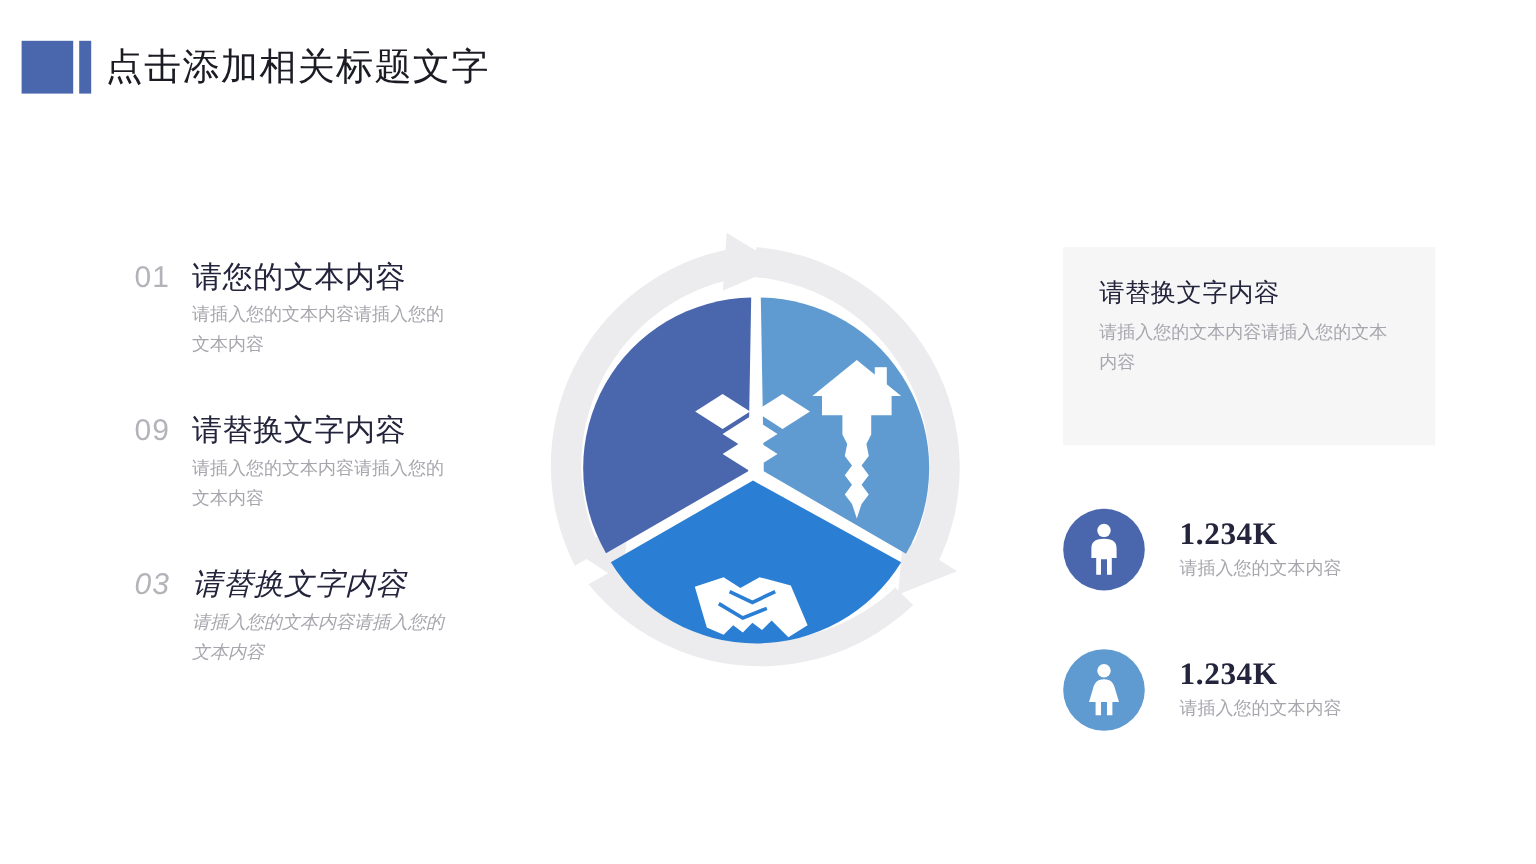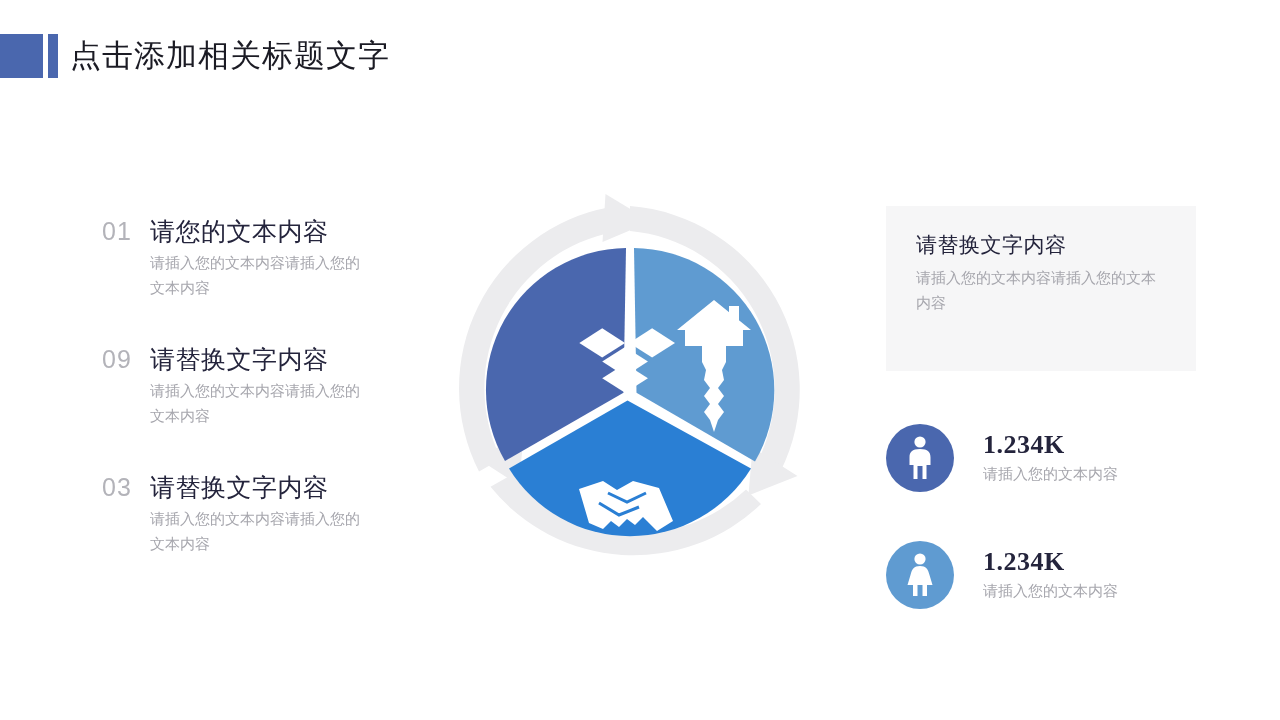--- a/index.html
+++ b/index.html
@@ -12,21 +12,21 @@
     height: 720px;
     position: relative;
     overflow: hidden;
     font-family: "Liberation Sans", "DejaVu Sans", sans-serif;
     -webkit-font-smoothing: antialiased;
   }
 
   
   #slide-title-bar {
     position: absolute;
-    left: 0;
+    left: 18px;
     top: 34px;
     height: 44px;
     display: flex;
     align-items: flex-start;
   }
   .title-block-wide {
     width: 43px;
     height: 44px;
     background: #4a67ae;
   }
@@ -41,30 +41,30 @@
     font-size: 31px;
     color: #1b1b24;
     letter-spacing: 1px;
     line-height: 44px;
     white-space: nowrap;
   }
 
   
   #left-list {
     position: absolute;
-    left: 102px;
+    left: 112px;
     top: 214px;
     width: 300px;
   }
   .list-item {
     display: flex;
     align-items: flex-start;
     margin-bottom: 42px;
   }
-  .list-item:last-child { margin-bottom: 12px; }
+  .list-item:last-child { margin-bottom: 12px; font-style: italic; }
   .item-number {
     font-size: 25px;
     color: #b3b3b9;
     width: 48px;
     flex: 0 0 48px;
     line-height: 34px;
     letter-spacing: 1px;
   }
   .item-text { flex: 1 1 auto; }
   .item-title {

